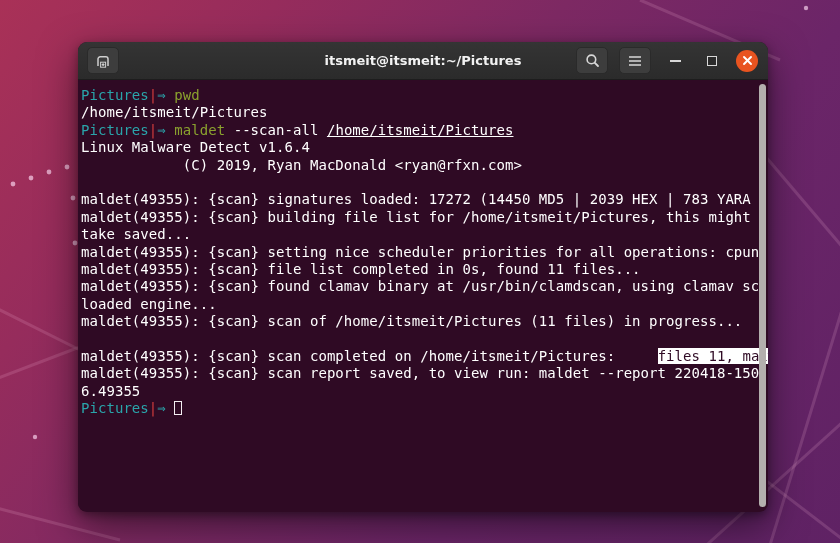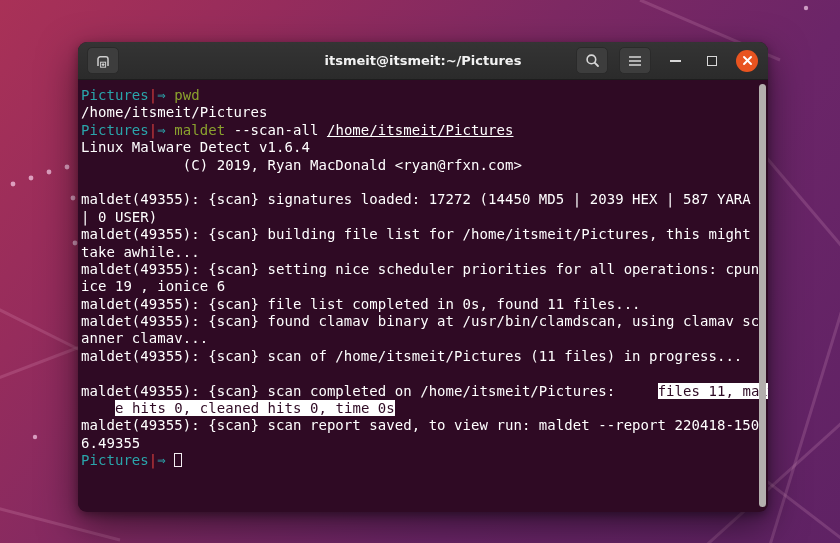--- a/index.html
+++ b/index.html
@@ -142,33 +142,30 @@
   </div>
 
   <div class="screen">
     <div>
         <div class="tline"><span class="seg-dir">Pictures</span><span class="seg-pipe">|</span><span class="seg-arrow">⇒ </span><span class="seg-cmd">pwd</span></div>
         <div class="tline"><span class="seg-fg">/home/itsmeit/Pictures</span></div>
         <div class="tline"><span class="seg-dir">Pictures</span><span class="seg-pipe">|</span><span class="seg-arrow">⇒ </span><span class="seg-cmd">maldet</span><span class="seg-fg"> --scan-all </span><span class="seg-underline">/home/itsmeit/Pictures</span></div>
         <div class="tline"><span class="seg-fg">Linux Malware Detect v1.6.4</span></div>
         <div class="tline"><span class="seg-fg">            (C) 2019, Ryan MacDonald &lt;ryan@rfxn.com&gt;</span></div>
         <div class="tline">&nbsp;</div>
-        <div class="tline"><span class="seg-fg">maldet(49355): {scan} signatures loaded: 17272 (14450 MD5 | 2039 HEX | 587 YARA</span></div>
-        <div class="tline"><span class="seg-fg">| 0 USER)</span></div>
+        <div class="tline"><span class="seg-fg">maldet(49355): {scan} signatures loaded: 17272 (14450 MD5 | 2039 HEX | 783 YARA</span></div>
         <div class="tline"><span class="seg-fg">maldet(49355): {scan} building file list for /home/itsmeit/Pictures, this might</span></div>
-        <div class="tline"><span class="seg-fg">take awhile...</span></div>
+        <div class="tline"><span class="seg-fg">take saved...</span></div>
         <div class="tline"><span class="seg-fg">maldet(49355): {scan} setting nice scheduler priorities for all operations: cpun</span></div>
-        <div class="tline"><span class="seg-fg">ice 19 , ionice 6</span></div>
         <div class="tline"><span class="seg-fg">maldet(49355): {scan} file list completed in 0s, found 11 files...</span></div>
         <div class="tline"><span class="seg-fg">maldet(49355): {scan} found clamav binary at /usr/bin/clamdscan, using clamav sc</span></div>
-        <div class="tline"><span class="seg-fg">anner clamav...</span></div>
+        <div class="tline"><span class="seg-fg">loaded engine...</span></div>
         <div class="tline"><span class="seg-fg">maldet(49355): {scan} scan of /home/itsmeit/Pictures (11 files) in progress...</span></div>
         <div class="tline">&nbsp;</div>
         <div class="tline"><span class="seg-fg">maldet(49355): {scan} scan completed on /home/itsmeit/Pictures: </span><span class="seg-hl">files 11, malwar</span></div>
-        <div class="tline"><span class="seg-hl">e hits 0, cleaned hits 0, time 0s</span></div>
         <div class="tline"><span class="seg-fg">maldet(49355): {scan} scan report saved, to view run: maldet --report 220418-150</span></div>
         <div class="tline"><span class="seg-fg">6.49355</span></div>
         <div class="tline"><span class="seg-dir">Pictures</span><span class="seg-pipe">|</span><span class="seg-arrow">⇒ </span><span class="seg-cursor"></span></div>
       </div>
     <div class="scrollbar"></div>
   </div>
 
 </div>
 
 </body></html>

